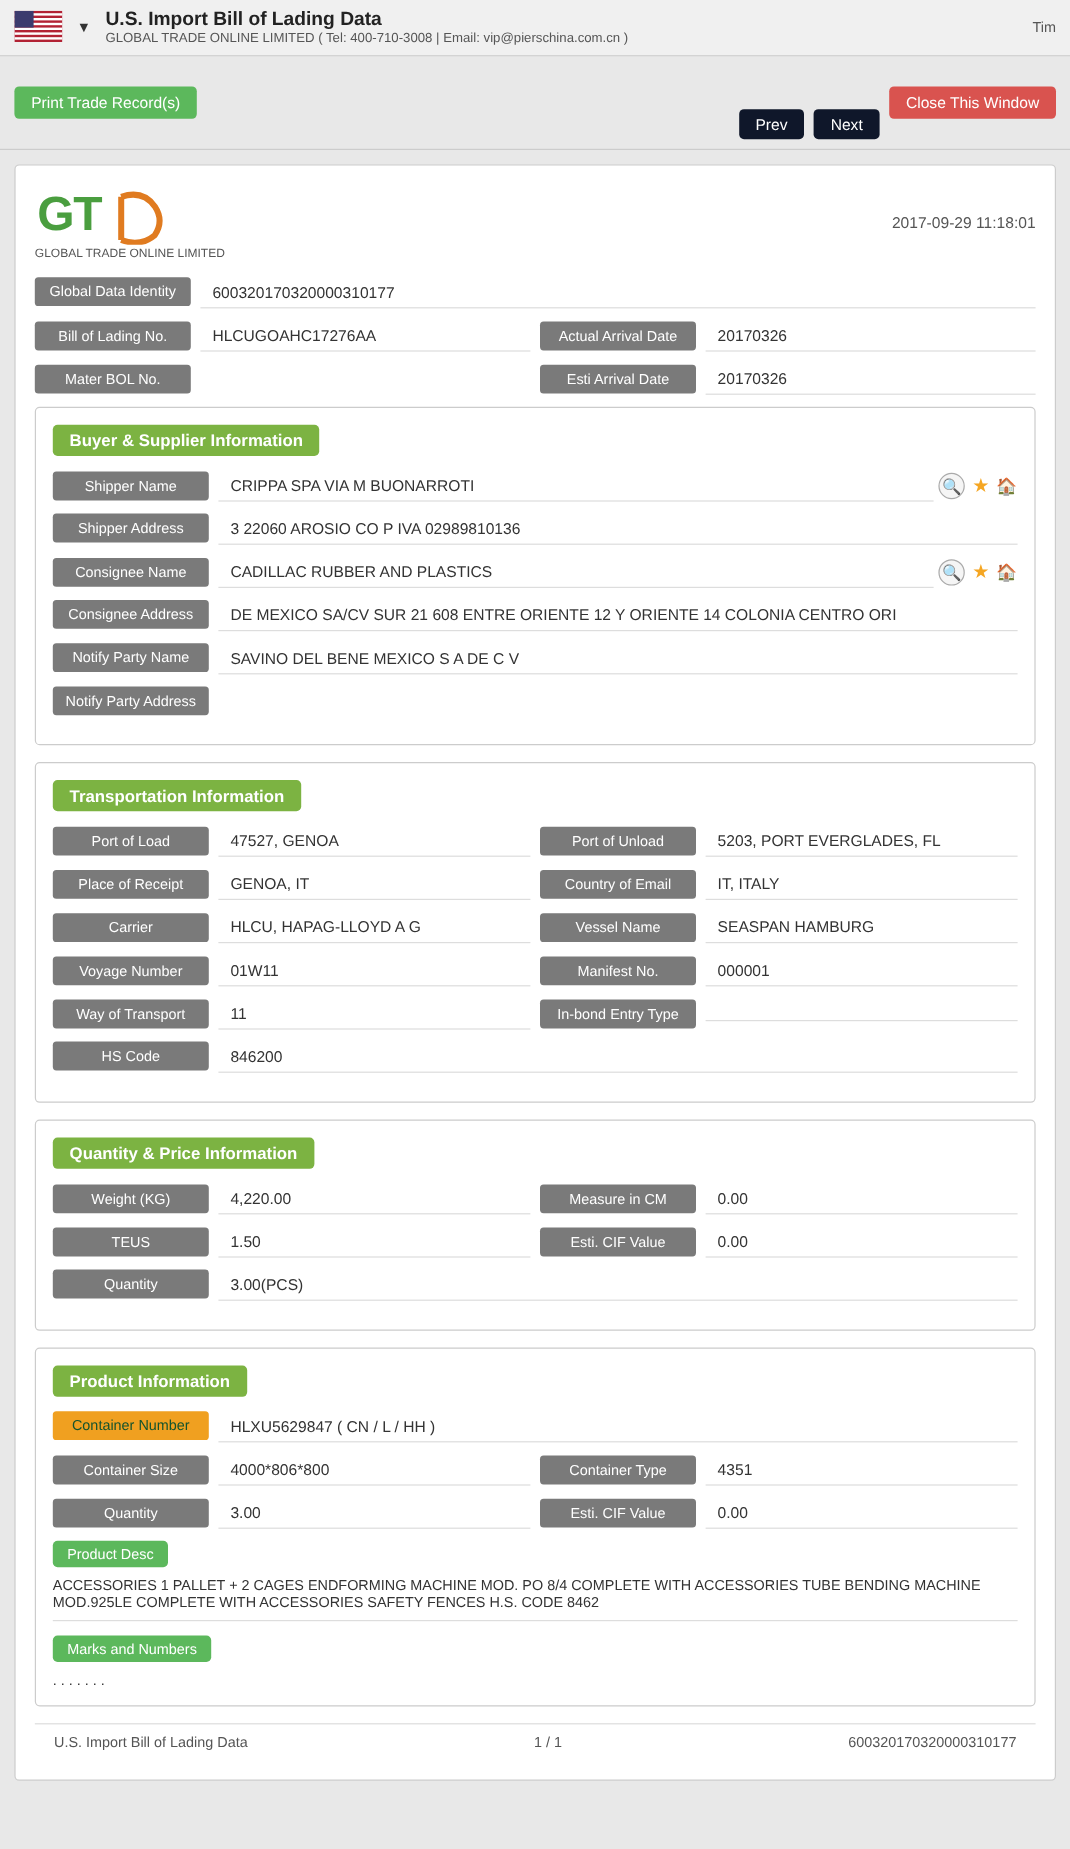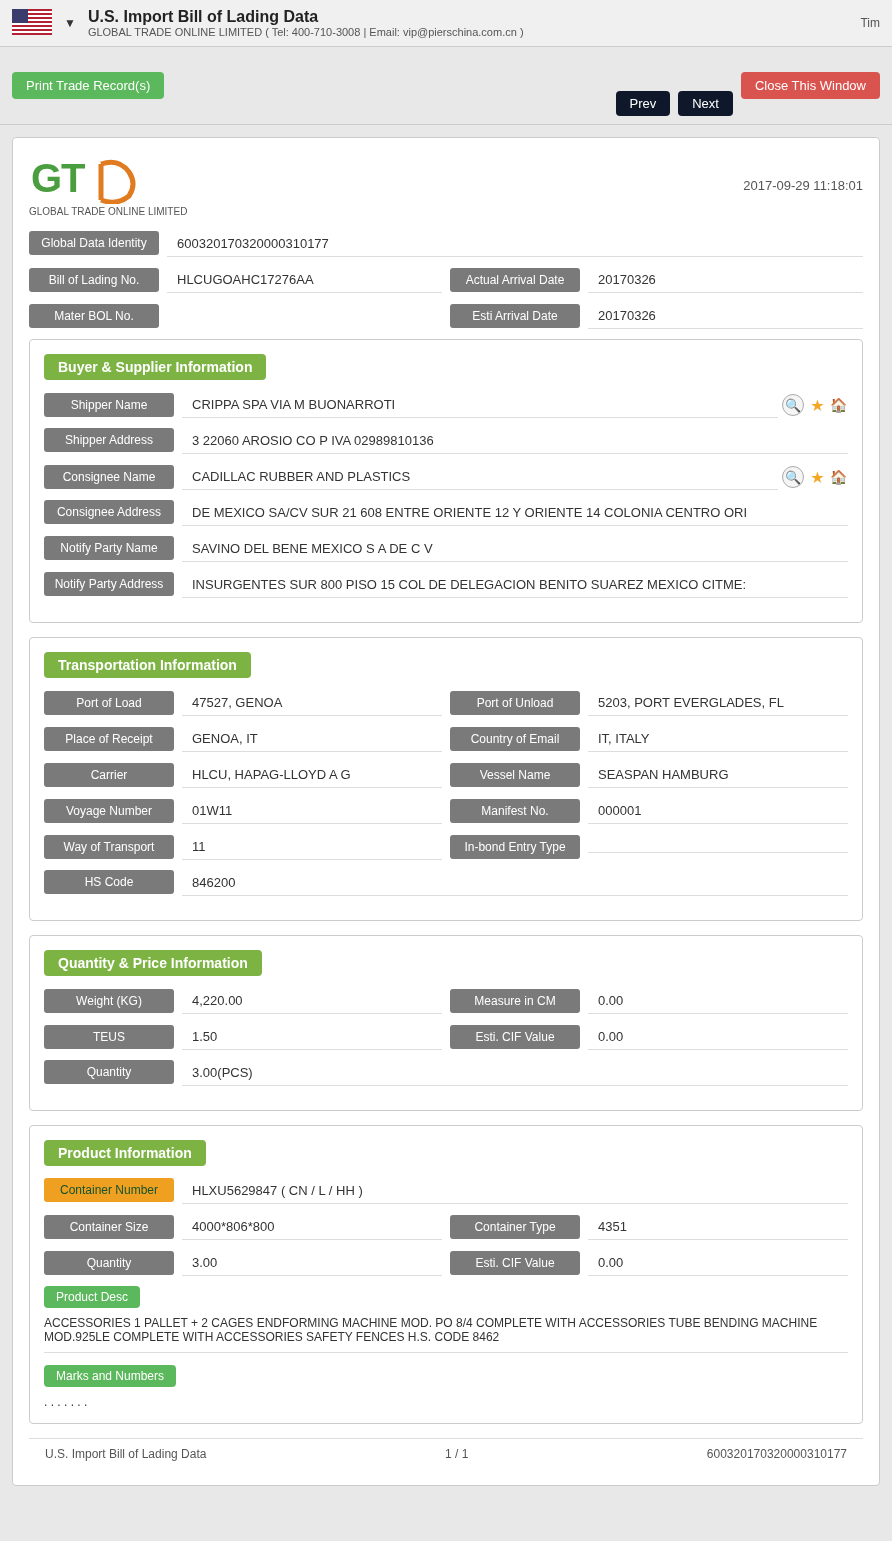--- a/index.html
+++ b/index.html
@@ -223,21 +223,20 @@
 
       
       <div class="identity-row">
         <span class="field-label">Notify Party Name</span>
         <span class="field-value">SAVINO DEL BENE MEXICO S A DE C V</span>
       </div>
 
       
       <div class="identity-row">
         <span class="field-label">Notify Party Address</span>
-        <span class="field-value">INSURGENTES SUR 800 PISO 15 COL DE DELEGACION BENITO SUAREZ MEXICO CITME:</span>
       </div>
     </div>
 
     <div class="section-block">
       <div class="section-header">Transportation Information</div>
 
       
       <div class="two-col-row">
         <div class="col">
           <span class="field-label">Port of Load</span>

